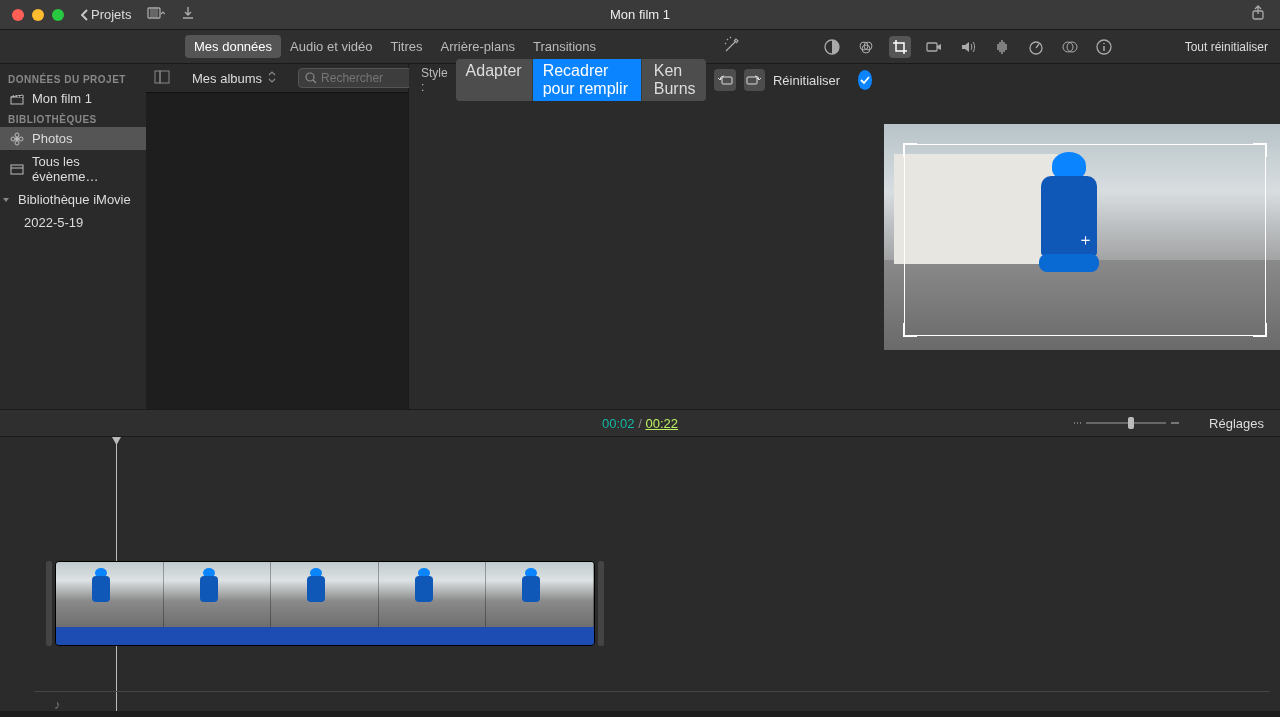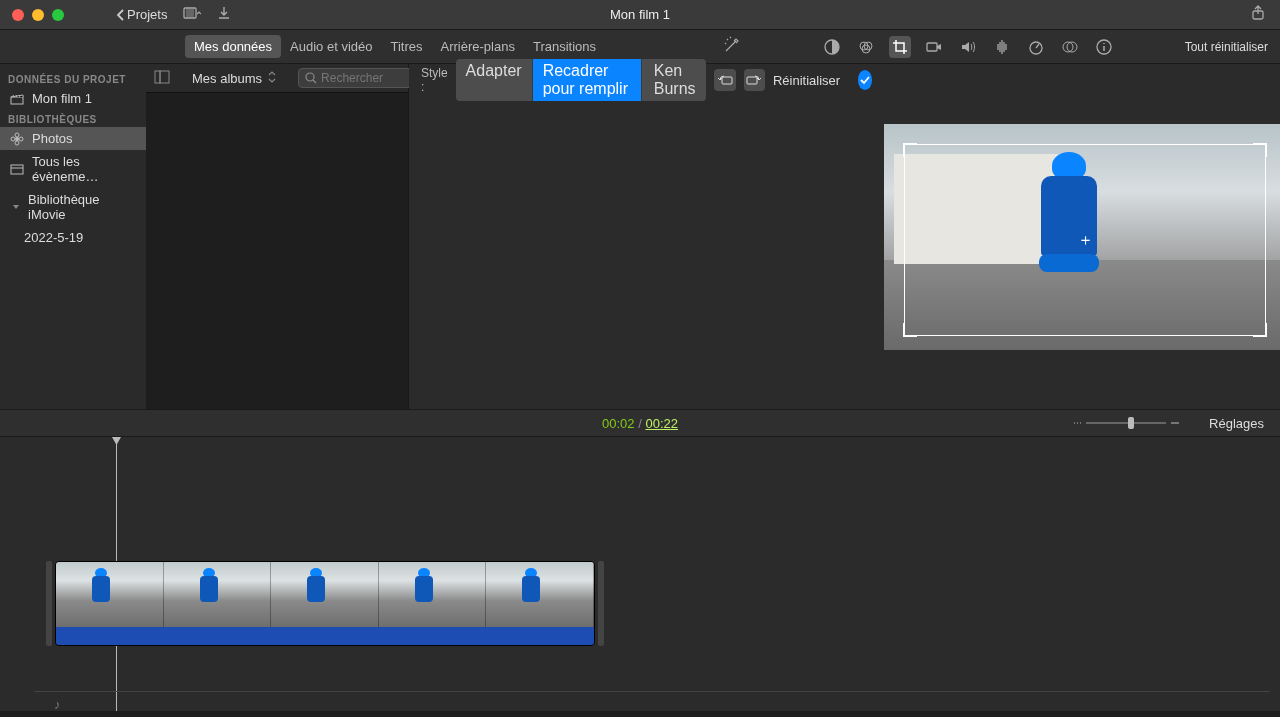--- a/index.html
+++ b/index.html
@@ -1,19 +1,19 @@
 <!DOCTYPE html>
 <html><head>
 <meta charset="utf-8">
 <style>
 * { margin: 0; padding: 0; box-sizing: border-box; font-family: -apple-system, BlinkMacSystemFont, "Helvetica Neue", sans-serif; }
 body { width: 1280px; height: 717px; background: #2b2b2b; color: #ccc; overflow: hidden; font-size: 13px; }
 
 
-.titlebar { height: 30px; background: #3a3a3a; display: flex; align-items: center; position: relative; border-bottom: 1px solid #1a1a1a; gap: 36px; }
+.titlebar { height: 30px; background: #3a3a3a; display: flex; align-items: center; position: relative; border-bottom: 1px solid #1a1a1a; }
 .traffic-lights { display: flex; gap: 8px; padding-left: 12px; }
 .traffic-lights span { width: 12px; height: 12px; border-radius: 50%; display: block; }
 .tl-close { background: #ff5f57; }
 .tl-min { background: #febc2e; }
 .tl-max { background: #28c840; }
 .tb-left { display: flex; align-items: center; gap: 16px; margin-left: 16px; }
 .back-btn { display: flex; align-items: center; color: #ddd; font-size: 13px; }
 .back-btn svg { margin-right: 2px; }
 .tb-icon { color: #aaa; cursor: pointer; }
 .tb-title { position: absolute; left: 50%; transform: translateX(-50%); color: #eee; font-size: 13px; }
@@ -82,21 +82,21 @@
 .scene-wheel { width: 60px; height: 18px; background: #0a6ad4; border-radius: 8px; margin: -2px auto 0; }
 
 .playback-bar { height: 36px; display: flex; align-items: center; justify-content: center; gap: 18px; position: relative; }
 .pb-mic { position: absolute; left: 64px; color: #aaa; }
 .pb-btn { color: #eee; cursor: pointer; }
 .pb-full { position: absolute; right: 14px; color: #aaa; }
 
 
 .time-bar { height: 28px; background: #2f2f2f; border-top: 1px solid #1a1a1a; border-bottom: 1px solid #1a1a1a; display: flex; align-items: center; position: relative; }
 .time-center { position: absolute; left: 50%; transform: translateX(-50%); font-size: 13px; }
-.time-current { color: #84cc16; }
+.time-current { color: #14b8a6; }
 .time-sep { color: #888; }
 .time-total { color: #bef264; text-decoration: underline; }
 .zoom-slider { position: absolute; right: 100px; display: flex; align-items: center; gap: 4px; }
 .zoom-slider .track { width: 80px; height: 2px; background: #666; position: relative; }
 .zoom-slider .thumb { position: absolute; top: -5px; left: 42px; width: 6px; height: 12px; background: #bbb; border-radius: 2px; }
 .settings-label { position: absolute; right: 16px; color: #ddd; font-size: 13px; }
 
 
 .timeline { height: 280px; background:#2b2b2b; position: relative; }
 .playhead { position: absolute; top: 0; left: 116px; width: 1px; height: 100%; background: #bbb; }
@@ -250,21 +250,21 @@
           </svg>
         <span>Photos</span>
       </div>
       <div class="sb-item">
         <svg width="14" height="12" viewBox="0 0 14 12">
             <rect x="1" y="2" width="12" height="9" fill="none" stroke="#bbb"></rect>
             <path d="M1 5h12" stroke="#bbb"></path>
           </svg>
         <span>Tous les évèneme…</span>
       </div>
-      <div class="sb-item" style="padding-left:12px">
+      <div class="sb-item" style="padding-left:2px">
         <svg class="sb-disclosure" width="8" height="8" viewBox="0 0 8 8">
             <path d="M1 2l3 4 3-4z" fill="#888"></path>
           </svg>
         <span>Bibliothèque iMovie</span>
       </div>
       <div class="sb-item indent">
         <span>2022-5-19</span>
       </div>
     </div>
 

